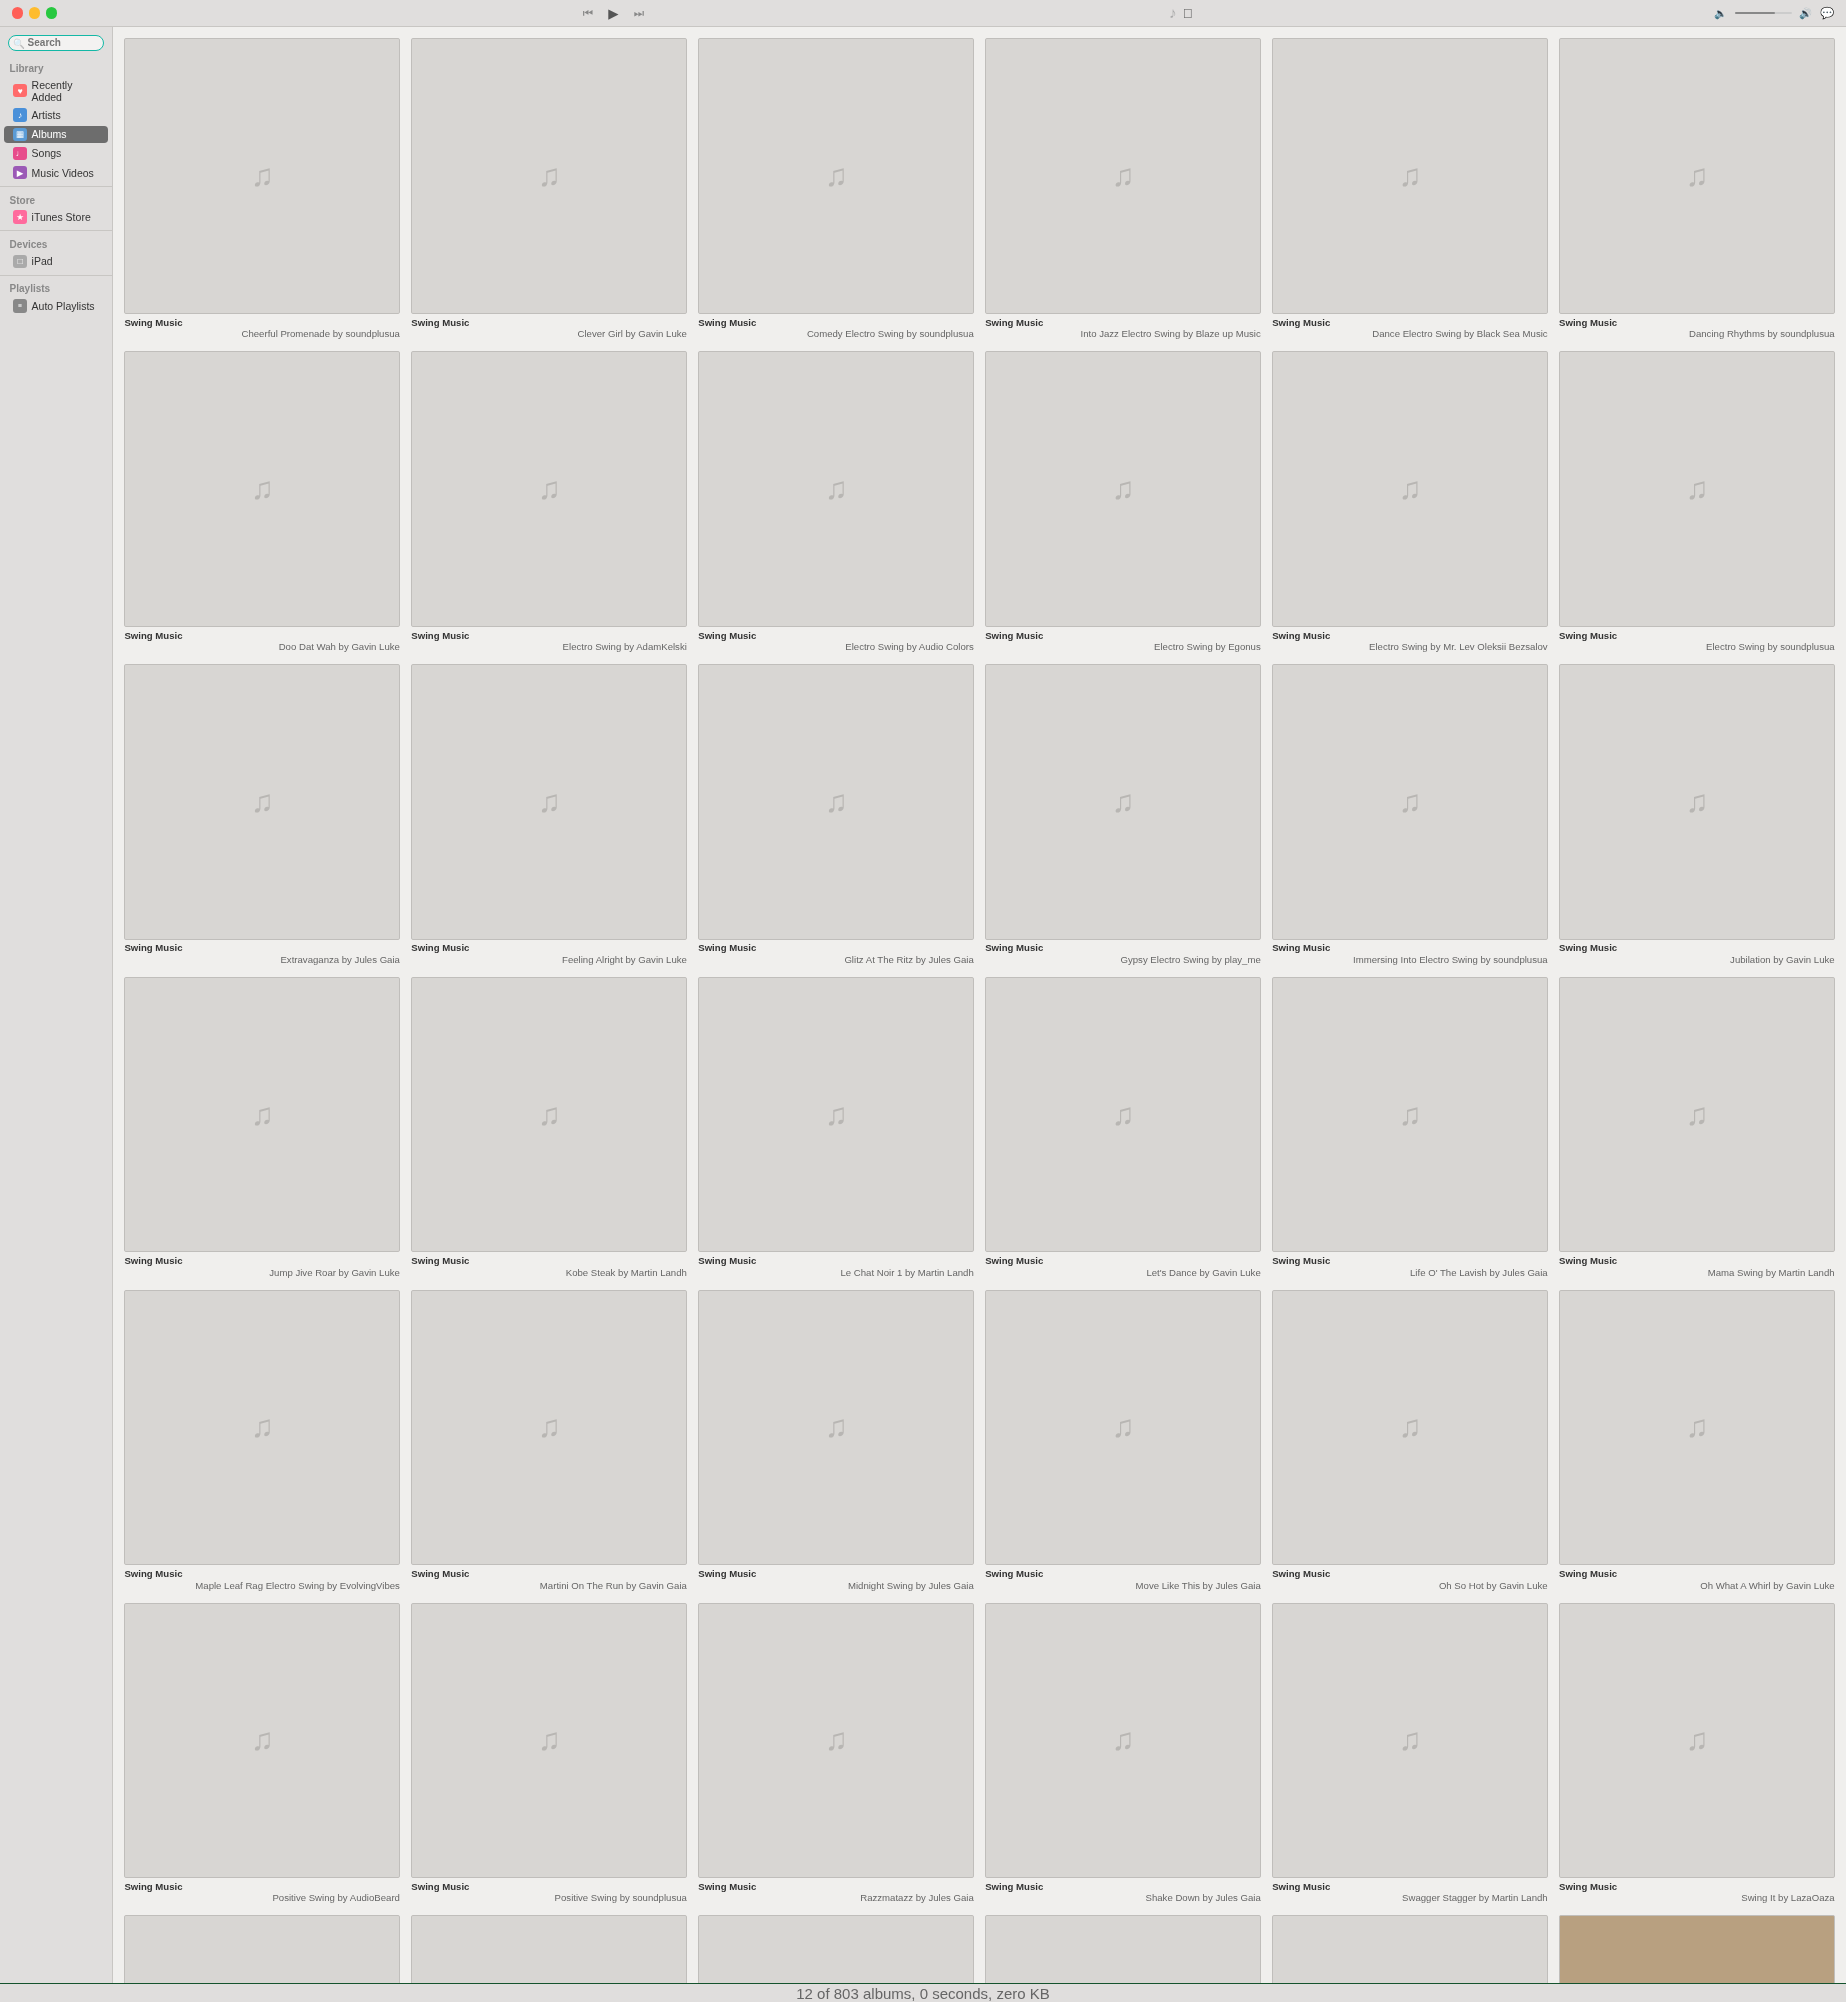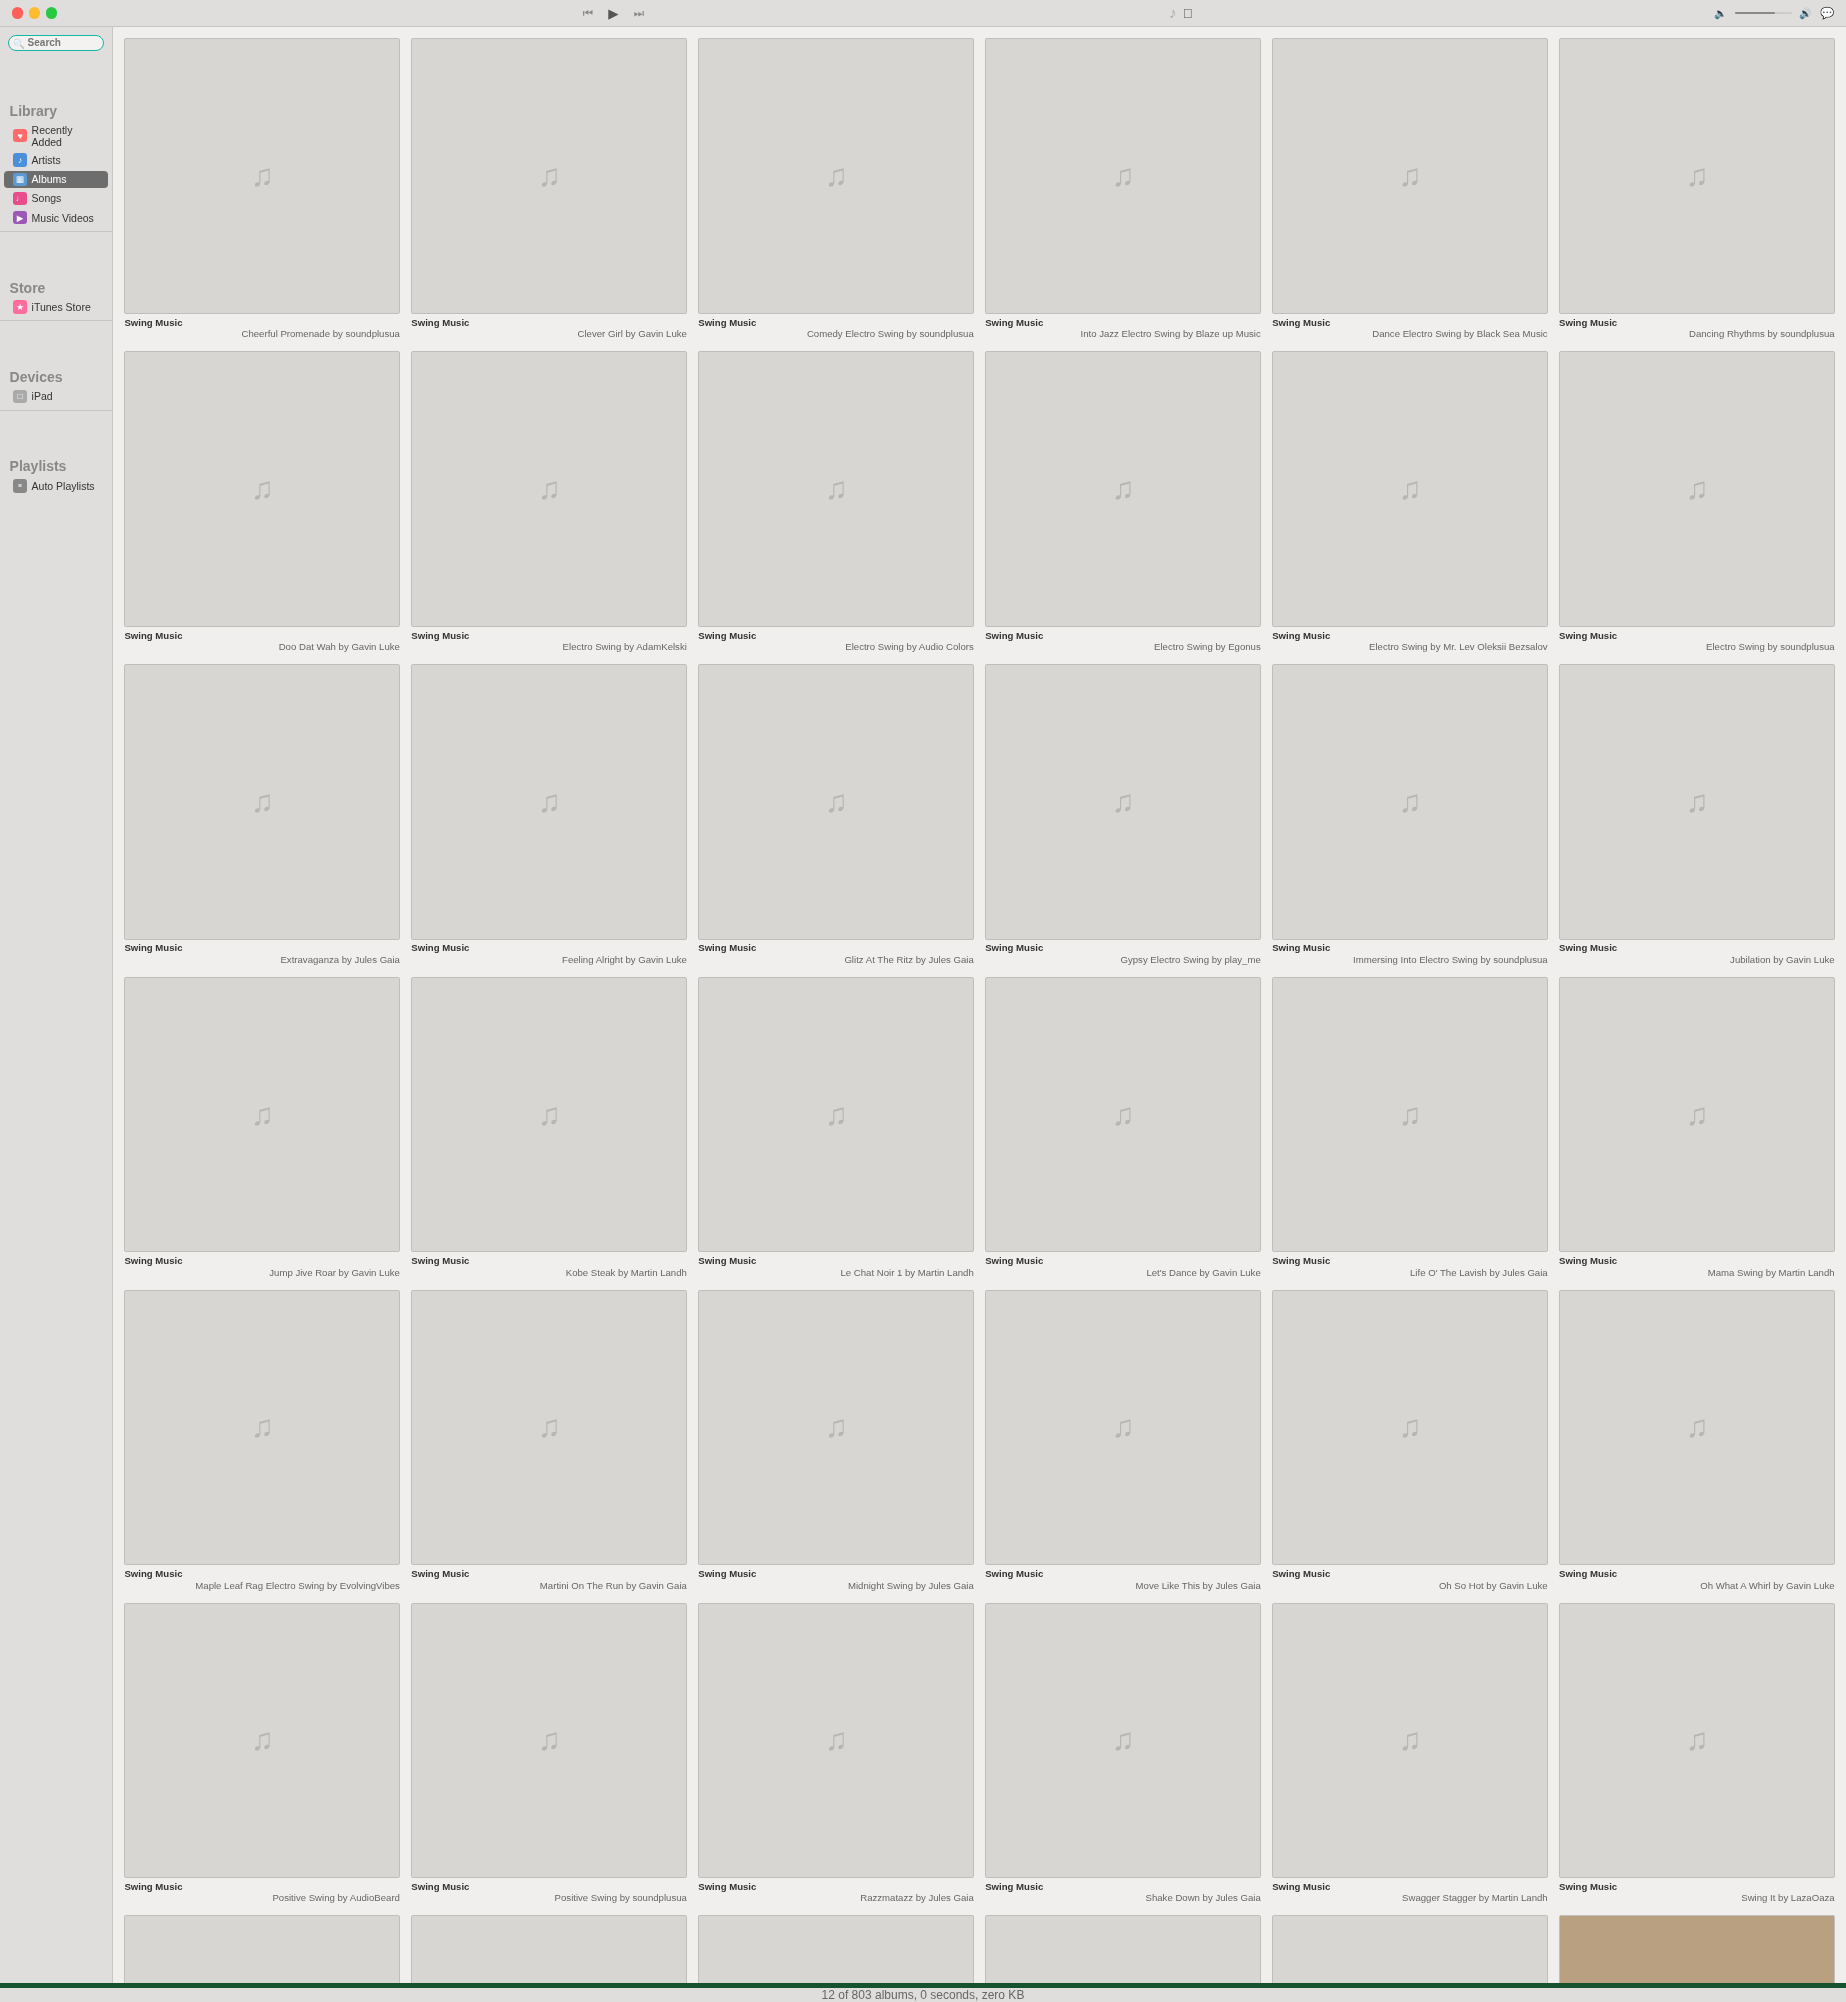--- a/index.html
+++ b/index.html
@@ -139,26 +139,25 @@
     }
     .search-icon-inner {
       position: absolute;
       left: 5.7px;
       top: 50%;
       transform: translateY(-50%);
       font-size: 9.6px;
       color: #999;
     }
     .sidebar-section-label {
-      font-size: 14px;
+      font-size: 10px;
       font-weight: 700;
       color: #888;
       padding: 3.8px 9.6px 1.9px;
       text-transform: none;
-      margin-top: 40px;
     }
     .sidebar-item {
       display: flex;
       align-items: center;
       padding: 1.9px 9.6px;
       cursor: pointer;
       border-radius: 3.8px;
       margin: 1px 3.8px;
       font-size: 10.5px;
       color: #333;
@@ -239,26 +238,26 @@
     .album-subtitle {
       font-size: 9.6px;
       color: #666;
       line-height: 1.2;
       text-align: right;
     }
 
     
     .statusbar {
       background: #e0dedd;
-      border-top: 5px solid #14532d;
+      border-top: 1px solid #14532d;
       height: 19px;
       display: flex;
       align-items: center;
       justify-content: center;
-      font-size: 12px;
+      font-size: 15px;
       color: #666;
       flex-shrink: 0;
     }
 
     
     .main-content::-webkit-scrollbar { width: 7.6px; }
     .main-content::-webkit-scrollbar-track { background: #e8e6e3; }
     .main-content::-webkit-scrollbar-thumb { background: #c0bebb; border-radius: 3.8px; }
 
     .sidebar::-webkit-scrollbar { width: 3.8px; }

